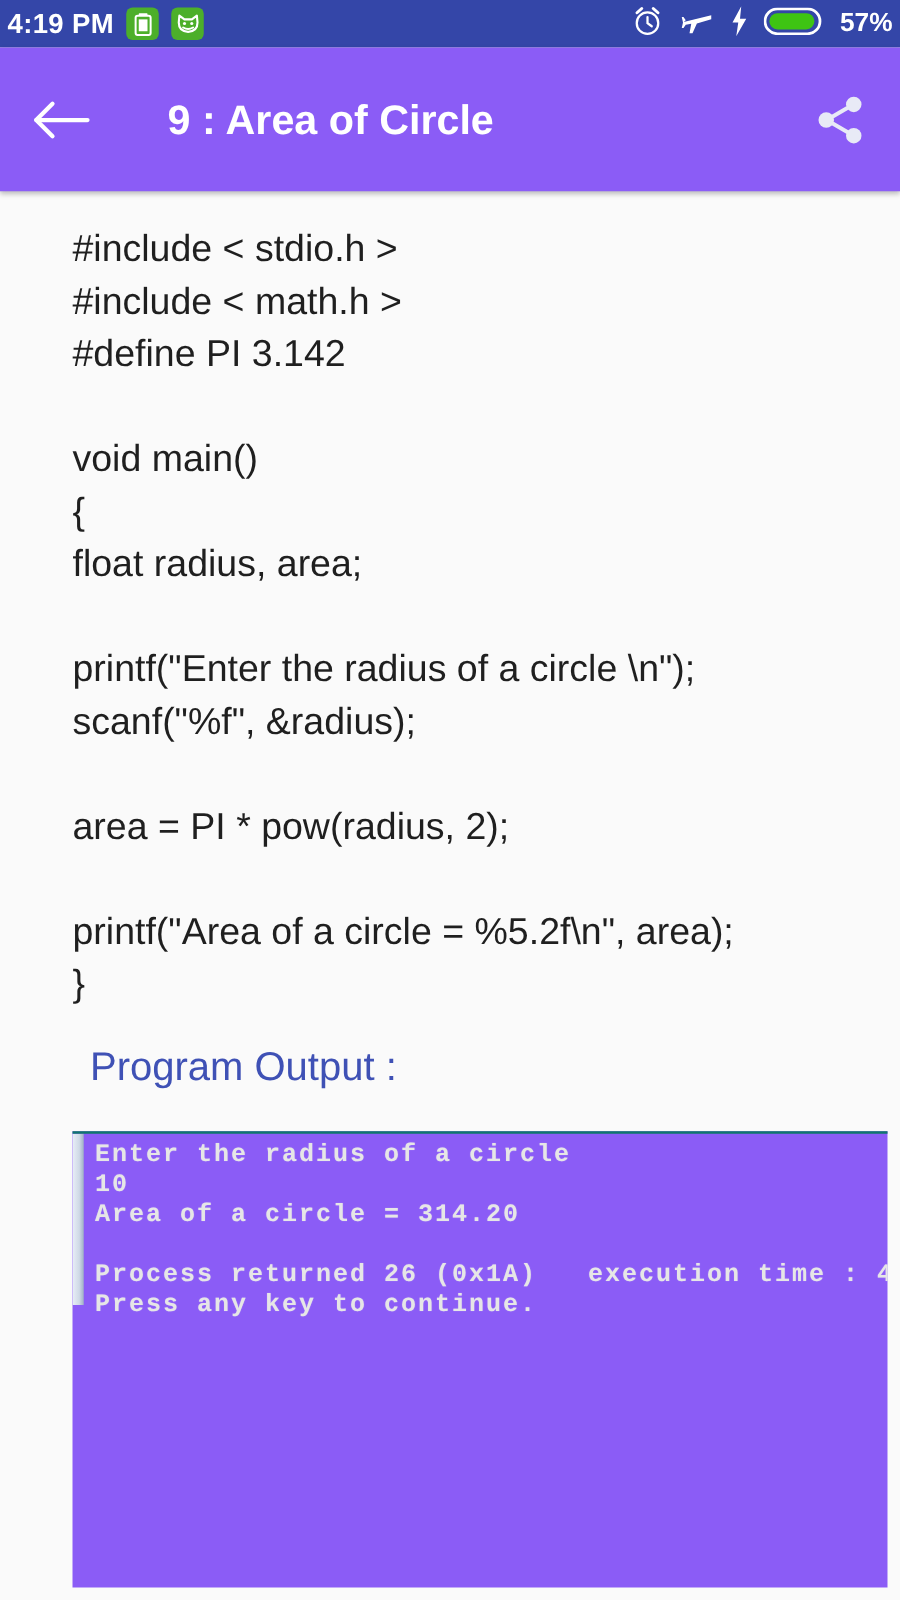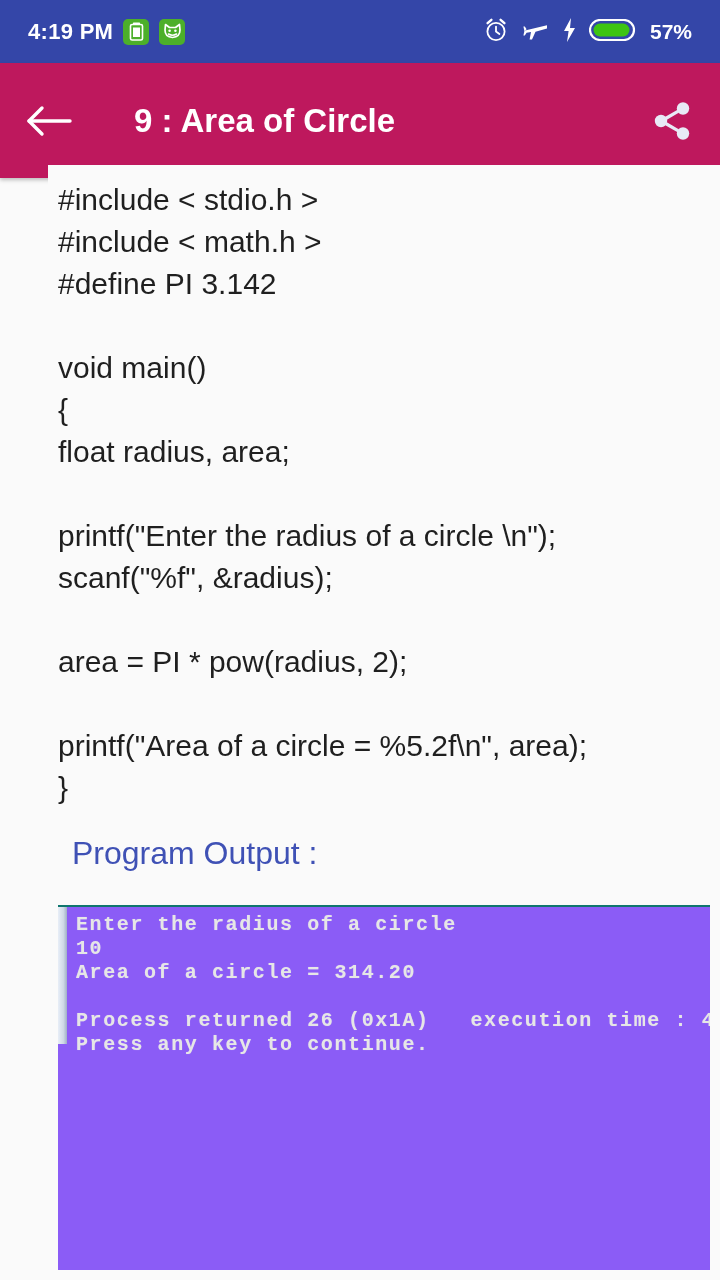--- a/index.html
+++ b/index.html
@@ -6,41 +6,41 @@
   html, body {
     width:720px; height:1280px;
     background:#fafafa;
     font-family:"Liberation Sans", sans-serif;
     overflow:hidden;
   }
   .screen { position:relative; width:720px; height:1280px; background:#fafafa; }
 
   
   .statusbar {
-    height:63px; width:100%;
+    height:38px; width:100%;
     background:#3446a8;
     display:flex; align-items:center;
-    padding:0 28px;
+    padding:0 6px;
     color:#ffffff;
   }
   .sb-left { display:flex; align-items:center; gap:10px; }
   .sb-clock { font-size:22px; font-weight:bold; letter-spacing:0.3px; }
   .sb-appicon {
     width:26px; height:26px; border-radius:5px;
     background:#4caf2a;
     display:flex; align-items:center; justify-content:center;
   }
   .sb-spacer { flex:1; }
   .sb-right { display:flex; align-items:center; gap:13px; }
   .sb-batt-pct { font-size:21px; font-weight:bold; }
 
   
   .appbar {
     height:115px; width:100%;
-    background:#be185d;
+    background:#8b5cf6;
     display:flex; align-items:center;
     padding:0 26px;
     box-shadow:0 2px 4px rgba(0,0,0,0.25);
     position:relative;
   }
   .appbar-title {
     color:#ffffff;
     font-size:33px;
     font-weight:bold;
     margin-left:62px;

